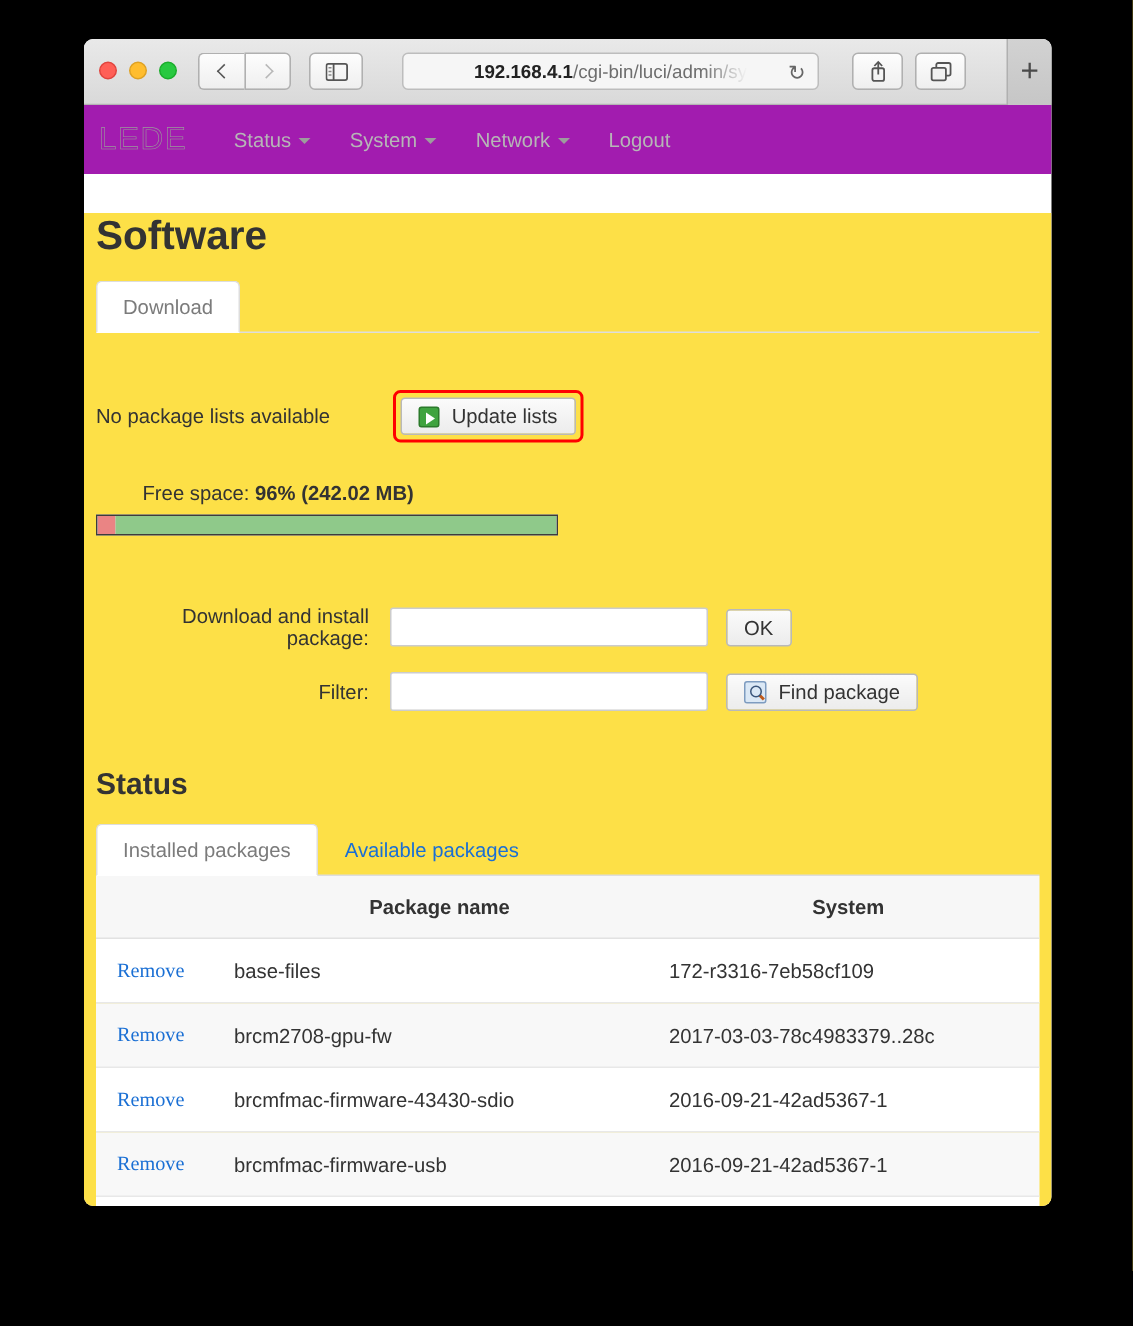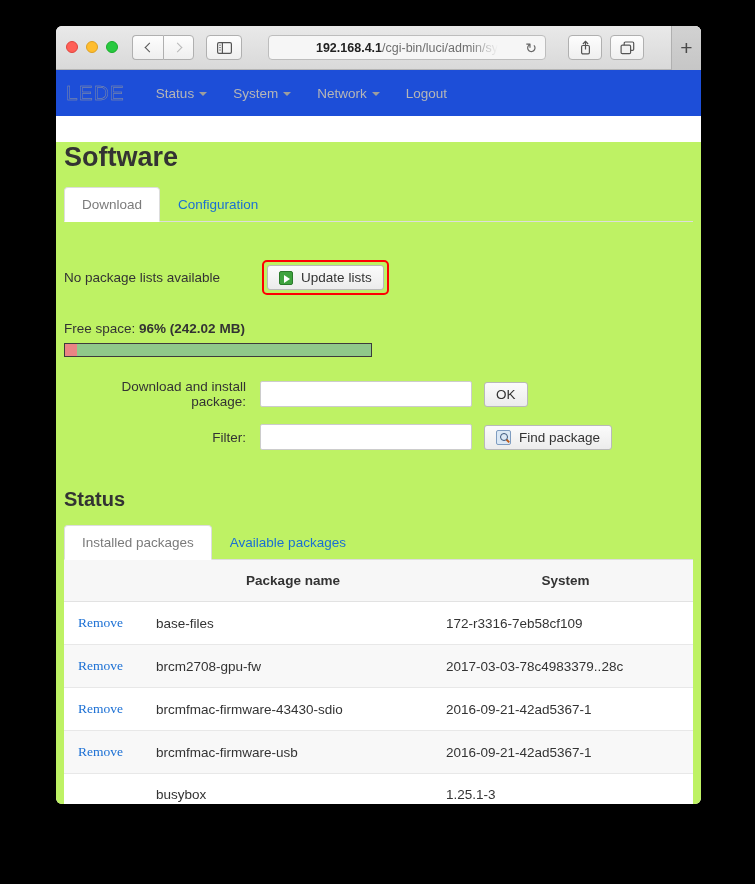--- a/index.html
+++ b/index.html
@@ -81,21 +81,21 @@
     width: 30px; height: 44px;
     background: linear-gradient(to bottom,#d2d2d2 0%,#c6c6c6 100%);
     border-left: 1px solid #b0b0b0;
     display: flex; align-items: center; justify-content: center;
     font-size: 21px; color: #4a4a4a; font-weight: 300;
   }
 
   
   #topnav {
     height: 46px;
-    background: #1d4ed8;
+    background: #a21caf;
     display: flex; align-items: center;
     padding-left: 4px;
   }
   #lede-logo {
     font-size: 21px; color: #8d8d8d;
     letter-spacing: 1px;
     padding: 0 18px 0 6px;
     -webkit-text-stroke: 0.4px #9a9a9a;
     color: transparent;
   }
@@ -106,21 +106,21 @@
   .caret {
     display: inline-block; margin-left: 5px;
     width: 0; height: 0;
     border-left: 4px solid transparent;
     border-right: 4px solid transparent;
     border-top: 4px solid #9d9d9d;
     vertical-align: middle;
   }
 
   
-  #page { padding: 0 0 0 0; background: #bef264; }
+  #page { padding: 0 0 0 0; background: #fde047; }
   .container { padding-left: 8px; padding-right: 8px; }
 
   h1.page-title {
     font-size: 27px; font-weight: 700; color: #333;
     margin: 26px 0 14px 0;
   }
   h2.section-title {
     font-size: 20px; font-weight: 700; color: #333;
     margin: 38px 0 14px 0;
   }
@@ -203,35 +203,36 @@
     position: absolute; left: 9px; top: 9px;
     width: 4px; height: 1.5px;
     background: #c05a1a;
     transform: rotate(45deg);
   }
 
   
   #freespace-label {
     font-size: 13.5px; color: #333;
     margin-top: 26px;
+    margin-left: 31px;
   }
   #freespace-label b { font-weight: 700; }
   #progress-outer {
     margin-top: 7px;
     width: 308px; height: 14px;
     border: 1px solid #3c3c3c;
     background: #f0f0f0;
     display: flex;
     overflow: hidden;
   }
   #progress-used  { background: #ea8484; height: 100%; }
   #progress-free  { background: #8fc98a; height: 100%; flex: 1; }
 
   
-  #form-block { margin-top: 22px; }
+  #form-block { margin-top: 46px; }
   .form-row {
     display: flex; align-items: center;
     margin-bottom: 15px;
   }
   .form-label {
     width: 196px; text-align: right;
     font-size: 13.5px; color: #333;
     padding-right: 14px;
   }
   .text-input {
@@ -346,21 +347,20 @@
     </div>
   </div>
 
   <div id="page">
     <div class="container">
 
       <h1 class="page-title">Software</h1>
 
       <div class="tabs">
         <div class="tab active">Download</div>
-        <div class="tab">Configuration</div>
       </div>
 
       <div id="actions-row">
         <span id="no-lists-text">No package lists available</span>
         <div id="update-highlight">
           <div class="btn">
             <span class="icon-apply"></span>
             <span>Update lists</span>
           </div>
         </div>

